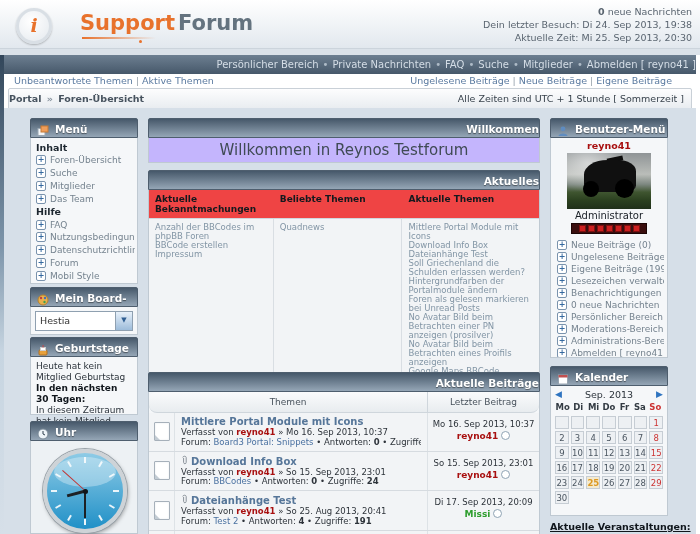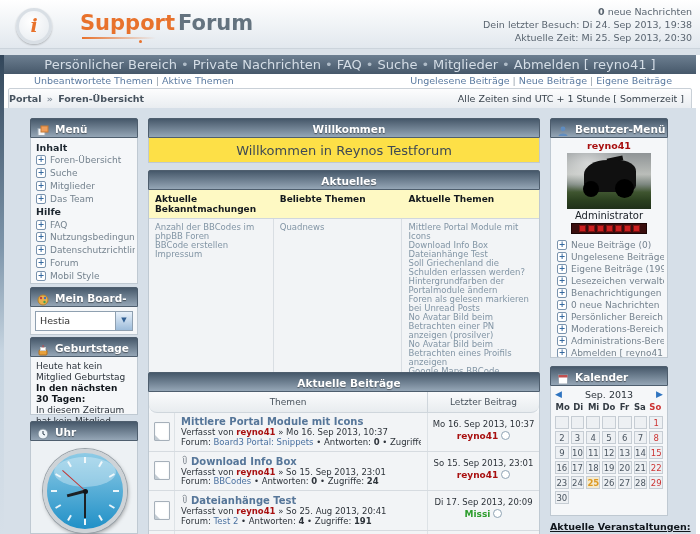--- a/index.html
+++ b/index.html
@@ -24,47 +24,47 @@
                border-radius:50%;background:#e8722c;}
   .hinfo{position:absolute;right:8px;top:5px;text-align:right;color:#5a6570;
          font-size:9.5px;line-height:13px;}
 
   .gapstrip{position:absolute;left:0;top:49px;width:700px;height:6px;background:#dbe2e9;}
   .edgeleft{position:absolute;left:0;top:55px;width:4px;height:479px;
             background:linear-gradient(#32465a,#7d95aa 40%,#c7d5e1 62%,#d6dfe8);}
 
   
   .navbar{position:absolute;left:4px;top:55px;width:692px;height:19px;
-          background:linear-gradient(#6d7f91,#46586a);text-align:center;
-          color:#d4dde6;line-height:19px;font-size:13px;}
+          background:linear-gradient(#6d7f91,#46586a);text-align:right;
+          color:#d4dde6;line-height:19px;font-size:10px;}
   .nav-link{cursor:pointer;}
   .nav-sep{color:#aebbc7;margin:0 4px;}
   .quickbar{position:absolute;left:4px;top:74px;width:692px;height:14px;background:#fff;
             line-height:14px;font-size:9.5px;}
-  .ql-left{position:absolute;left:10px;margin-left:20px;}
+  .ql-left{position:absolute;left:10px;}
   .ql-right{position:absolute;right:24px;}
   .ql-link{color:#5a7aa0;cursor:pointer;}
   .ql-sep{color:#97a2ac;}
   .crumbbar{position:absolute;left:8px;top:88px;width:682px;height:20px;
             border:1px solid #c9d0d7;border-radius:2px;
             background:linear-gradient(#fdfdfe,#e8ecf0);line-height:20px;font-size:9.5px;}
   .crumb-left{position:absolute;left:0;font-weight:bold;color:#46525e;}
   .crumb-link{cursor:pointer;}
   .crumb-sep{color:#8a95a0;margin:0 2px;}
   .crumb-right{position:absolute;right:7px;color:#39434d;}
 
   
   .portal{position:absolute;left:4px;top:108px;width:692px;height:426px;background:#d6dfe8;}
 
   .block{position:absolute;}
   .bh{position:relative;height:20px;background:linear-gradient(#46586a,#95a6b6);
       border:1px solid #4e5e6e;border-radius:2px 2px 0 0;color:#fff;font-weight:bold;
       font-size:10.5px;line-height:20px;padding-left:24px;
       text-shadow:0 1px 1px rgba(0,0,0,.45);box-sizing:border-box;}
-  .bh.center{text-align:center;padding-left:10px;}
+  .bh.center{text-align:right;padding-left:10px;}
   .hicon{position:absolute;left:6px;top:4px;width:12px;height:12px;}
   .bb{position:relative;background:#f5f7f9;border:1px solid #bfc9d2;border-top:none;
       box-sizing:border-box;}
 
   
   .menu-body{height:146px;padding:3px 2px;overflow:hidden;}
   .side-heading{font-weight:bold;color:#1d2730;font-size:9.5px;padding:1px 3px;}
   .side-item{display:flex;align-items:center;gap:4px;height:12.8px;padding-left:3px;
              color:#75838f;font-size:9px;white-space:nowrap;overflow:hidden;cursor:pointer;}
   .plus{flex:0 0 auto;width:8px;height:8px;border:1px solid #7a93ad;border-radius:2px;
@@ -86,23 +86,23 @@
   .tick{position:absolute;left:50%;top:50%;width:2px;height:72px;margin:-36px 0 0 -1px;}
   .tick:before{content:"";position:absolute;left:0;top:2px;width:2px;height:6px;background:#eaf5fa;}
   .hand{position:absolute;left:50%;top:50%;transform-origin:50% 100%;background:#1d2125;}
   .h-hour{width:3px;height:19px;margin:-19px 0 0 -1.5px;transform:rotate(255deg);}
   .h-min{width:2px;height:27px;margin:-27px 0 0 -1px;transform:rotate(180deg);}
   .h-sec{width:1px;height:31px;margin:-31px 0 0 -.5px;background:#c23030;transform:rotate(-48deg);}
   .hub{position:absolute;left:50%;top:50%;width:5px;height:5px;margin:-2.5px;border-radius:50%;
        background:#10151a;}
 
   
-  .welcome-body{height:25px;background:#fde047;text-align:center;line-height:25px;
-                font-size:13px;color:#3f4a54;}
-  .news-heads{display:grid;grid-template-columns:32% 33% 35%;background:#fef9c3;
+  .welcome-body{height:25px;background:#c4b5fd;text-align:center;line-height:25px;
+                font-size:15px;color:#3f4a54;}
+  .news-heads{display:grid;grid-template-columns:32% 33% 35%;background:#ef4444;
               border-bottom:1px solid #d0d7dd;}
   .news-heads span{padding:4px 6px;font-size:9px;font-weight:bold;color:#14191e;}
   .news-content{display:grid;grid-template-columns:32% 33% 35%;height:153px;overflow:hidden;
                 background:#f2f4f6;}
   .news-cell{padding:4px 6px;border-right:1px solid #d9dee3;overflow:hidden;}
   .news-cell:last-child{border-right:none;}
   .news-link{font-size:8.5px;line-height:9px;color:#8295a5;cursor:pointer;margin-bottom:0;}
   .t-subhead{display:grid;grid-template-columns:1fr 112px;height:20px;
              background:linear-gradient(#fafbfc,#e8ecef);border-bottom:1px solid #cfd6dc;border-radius:8px;}
   .t-subhead span{text-align:center;line-height:20px;font-size:9px;color:#49535d;}

